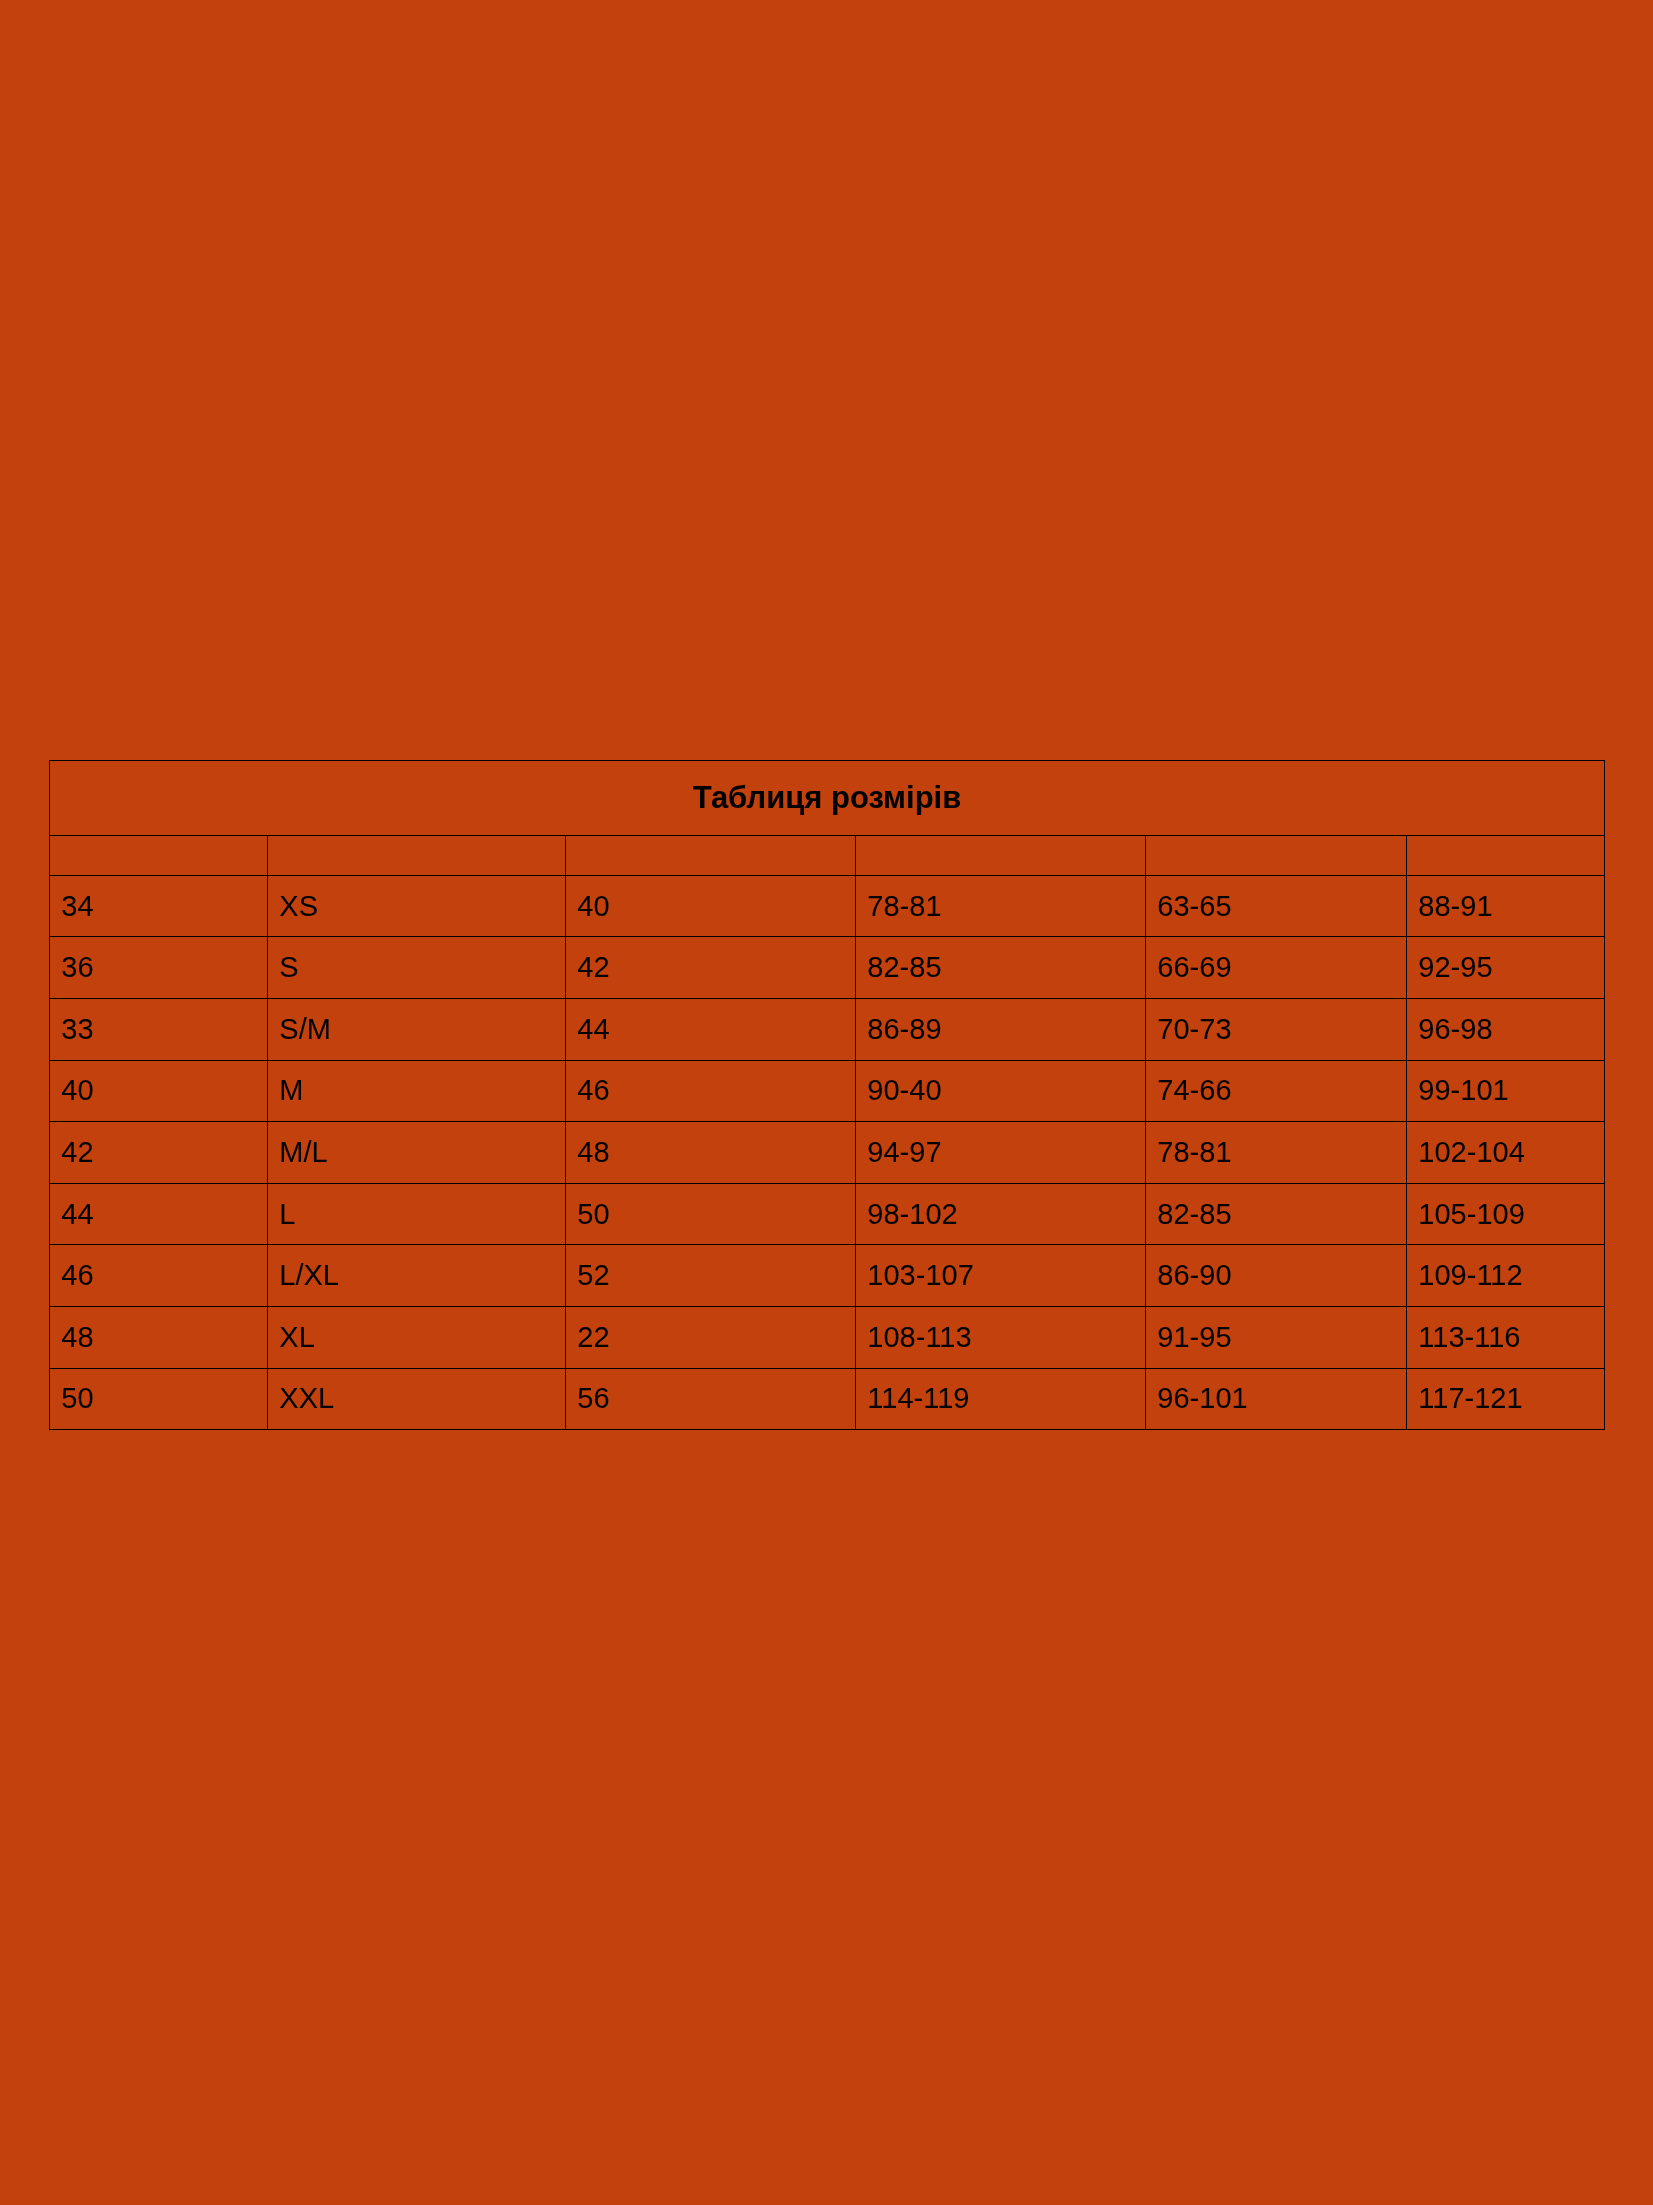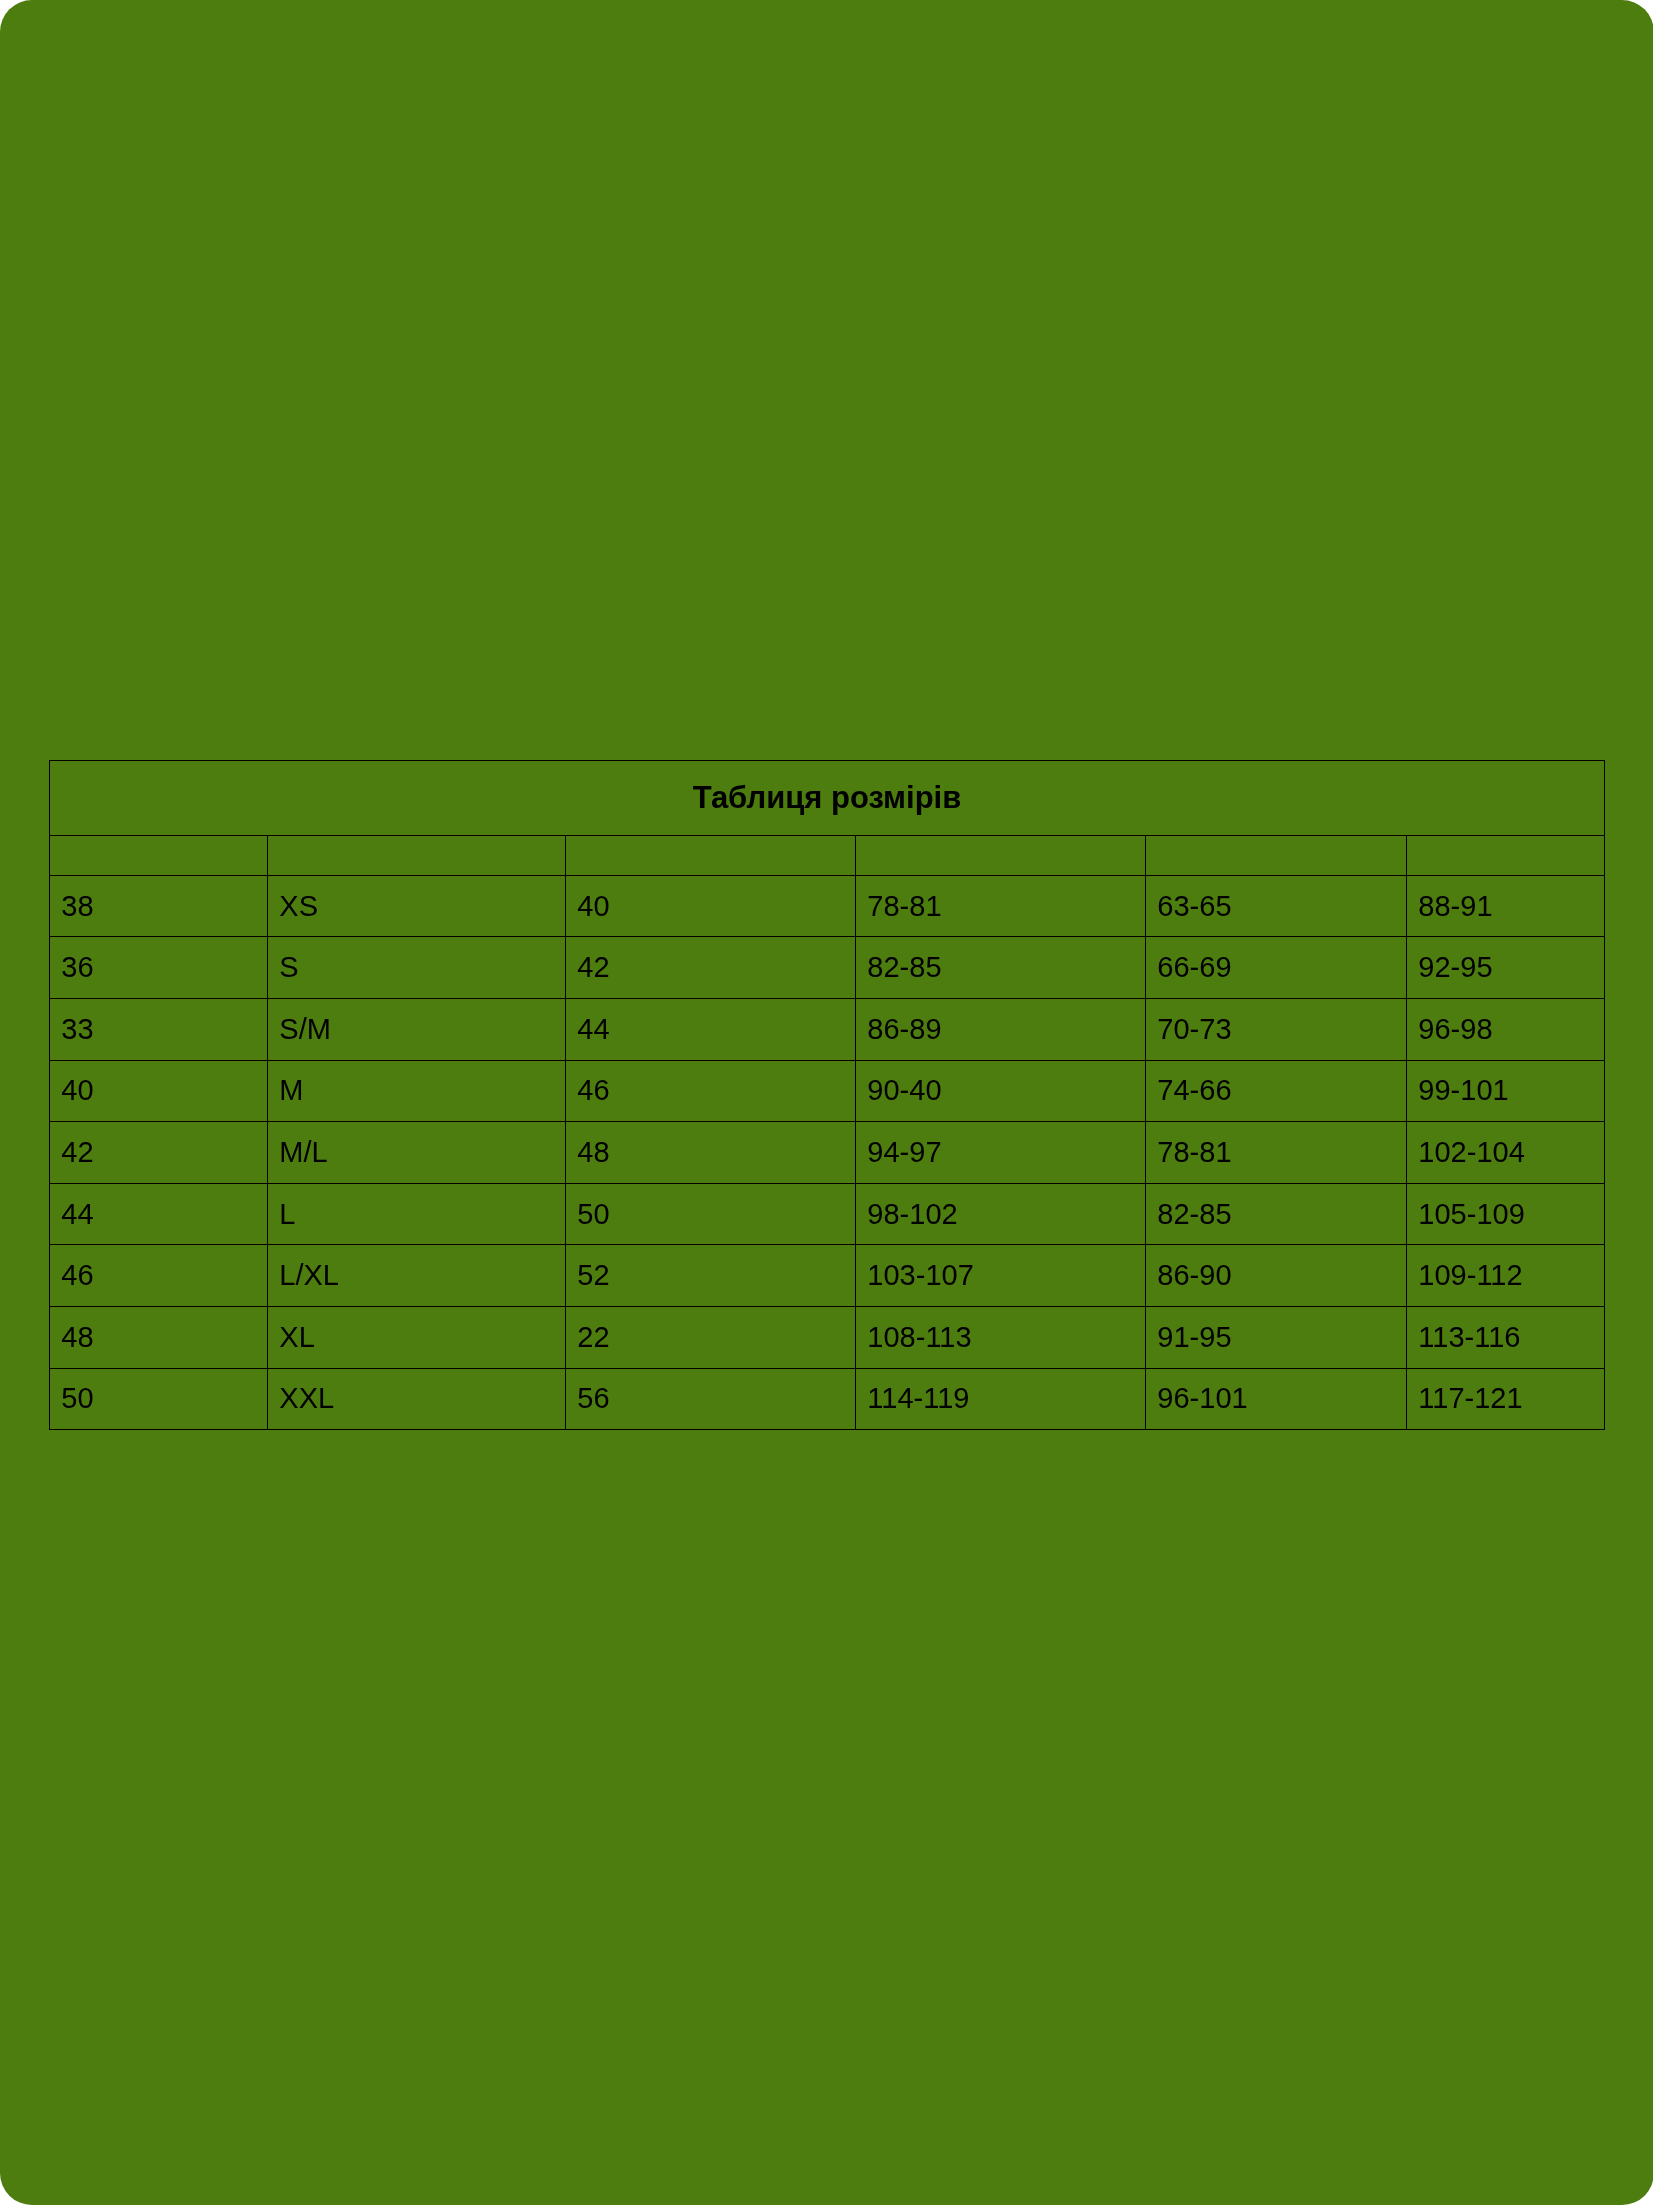--- a/index.html
+++ b/index.html
@@ -15,22 +15,21 @@
     position: relative;
     overflow: hidden;
   }
 
   .page {
     position: absolute;
     left: 0;
     top: 0;
     width: 1654px;
     height: 2205px;
-    background: #4d7c0f;
-    border-radius: 32px;
+    background: #c2410c;
   }
 
   .table-wrap {
     position: absolute;
     left: 24.5px;
     top: 760px;
     width: 1605px;
   }
 
   table.size-table {
@@ -112,21 +111,21 @@
         </tr>
         <tr class="spacer-row">
           <td></td>
           <td></td>
           <td></td>
           <td></td>
           <td></td>
           <td></td>
         </tr>
         <tr class="data-row">
-          <td>38</td>
+          <td>34</td>
           <td>XS</td>
           <td>40</td>
           <td>78-81</td>
           <td>63-65</td>
           <td>88-91</td>
         </tr>
         <tr class="data-row">
           <td>36</td>
           <td>S</td>
           <td>42</td>

